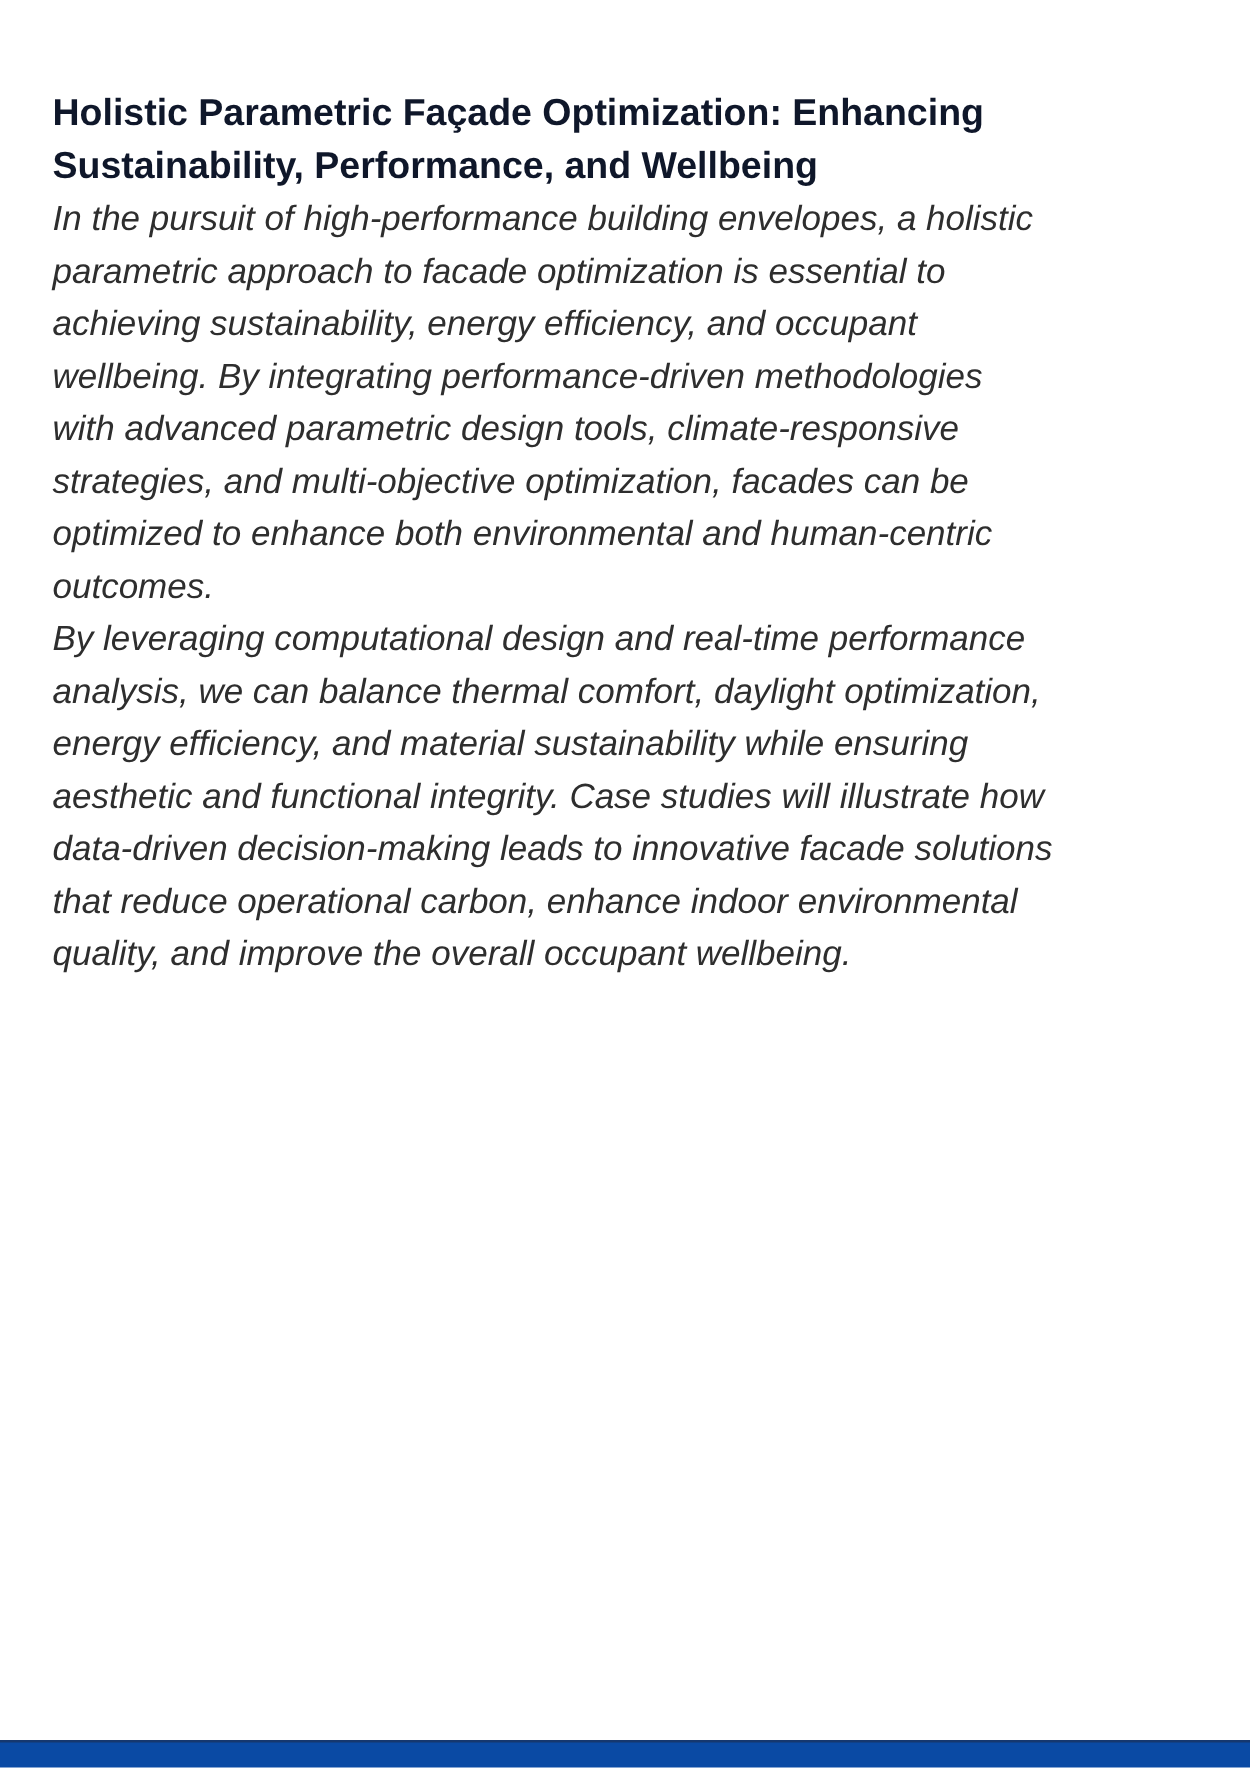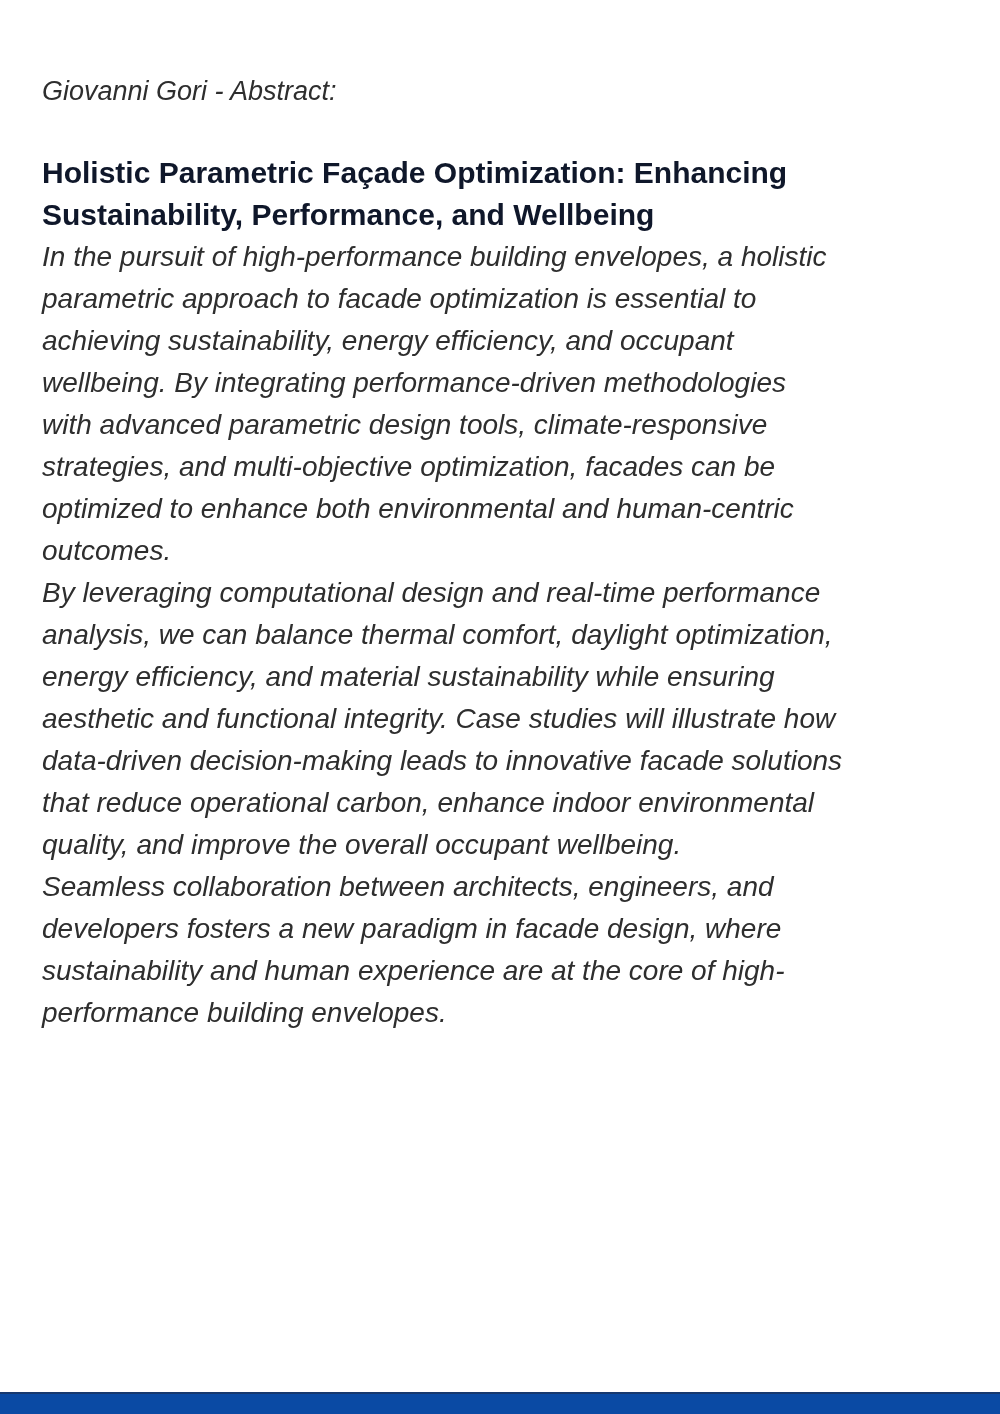--- a/index.html
+++ b/index.html
@@ -49,21 +49,20 @@
     bottom: 0;
     width: 100%;
     height: 20px;
     
   }
 </style>
 </head>
 <body style="color: rgb(46, 46, 46);">
 
 <div class="content">
-  <p class="author-line">Giovanni Gori - Abstract:</p>
 
   <h1 class="doc-title">Holistic Parametric Façade Optimization: Enhancing
 Sustainability, Performance, and Wellbeing</h1>
 
   <p class="paragraph">In the pursuit of high-performance building envelopes, a holistic
 parametric approach to facade optimization is essential to
 achieving sustainability, energy efficiency, and occupant
 wellbeing. By integrating performance-driven methodologies
 with advanced parametric design tools, climate-responsive
 strategies, and multi-objective optimization, facades can be
@@ -71,19 +70,15 @@
 outcomes.</p>
 
   <p class="paragraph">By leveraging computational design and real-time performance
 analysis, we can balance thermal comfort, daylight optimization,
 energy efficiency, and material sustainability while ensuring
 aesthetic and functional integrity. Case studies will illustrate how
 data-driven decision-making leads to innovative facade solutions
 that reduce operational carbon, enhance indoor environmental
 quality, and improve the overall occupant wellbeing.</p>
 
-  <p class="paragraph">Seamless collaboration between architects, engineers, and
-developers fosters a new paradigm in facade design, where
-sustainability and human experience are at the core of high-
-performance building envelopes.</p>
 </div>
 
 <div class="footer-bar" style="background: rgb(10, 74, 164); border-top: 2px solid rgb(22, 56, 111);"></div>
 
 </body></html>

